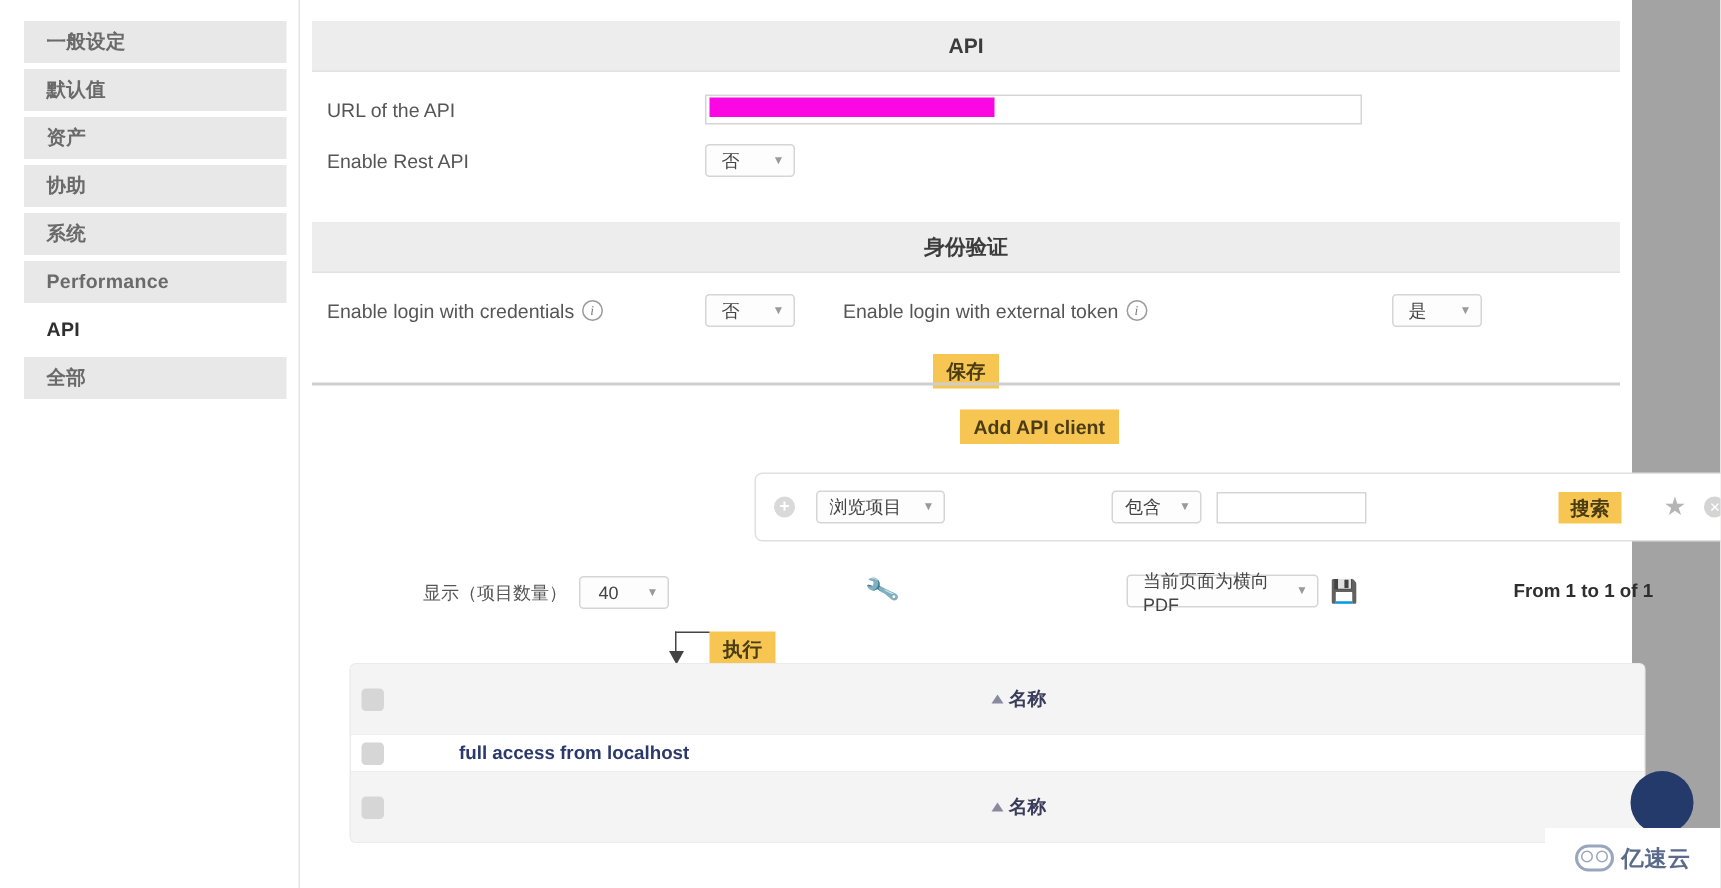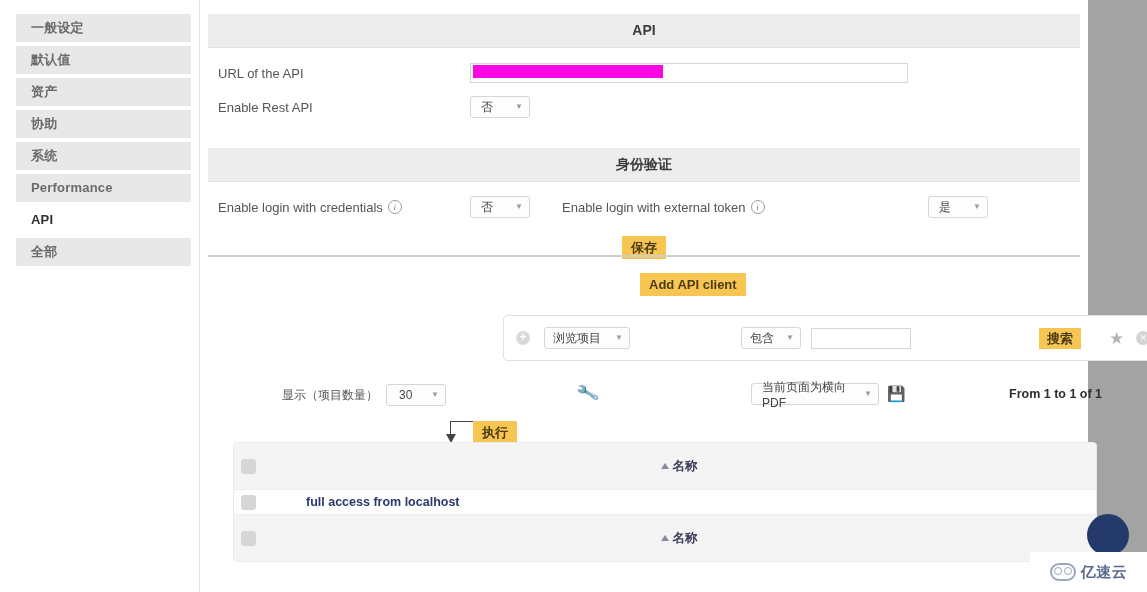--- a/index.html
+++ b/index.html
@@ -461,21 +461,21 @@
       <span class="btn-amber" style="margin-left:128px;padding:3px 8px;">搜索</span>
 
       <span class="star-icon" style="margin-left:28px;">★</span>
       <span class="x-icon" style="margin-left:12px;">✕</span>
     </div>
 
     <div class="optrow">
       <div class="opt-abs" style="left:82px;top:0;">
         <span style="font-size:12px;color:#555;">显示（项目数量）</span>
         <div class="select" style="width:52px;padding-left:12px;">
-          <span>30</span>
+          <span>40</span>
           <span class="caret">▼</span>
         </div>
       </div>
 
       <div class="opt-abs" style="left:378px;top:-1px;">
         <span class="wrench">🔧</span>
       </div>
 
       <div class="opt-abs" style="left:551px;top:-1px;">
         <div class="select" style="width:128px;padding-left:10px;">

